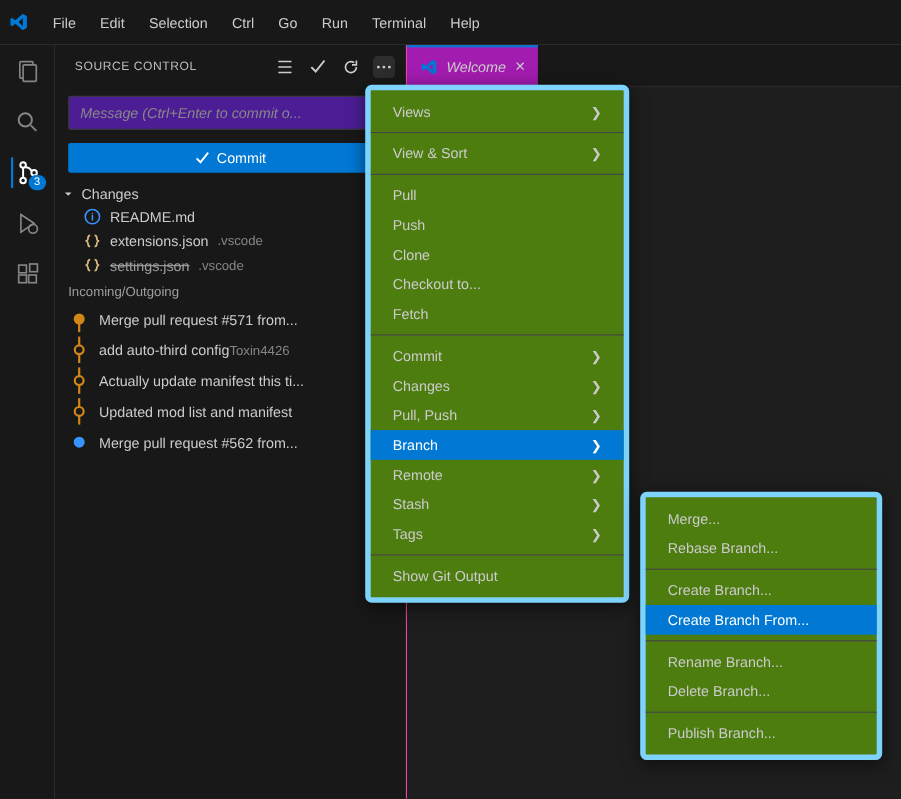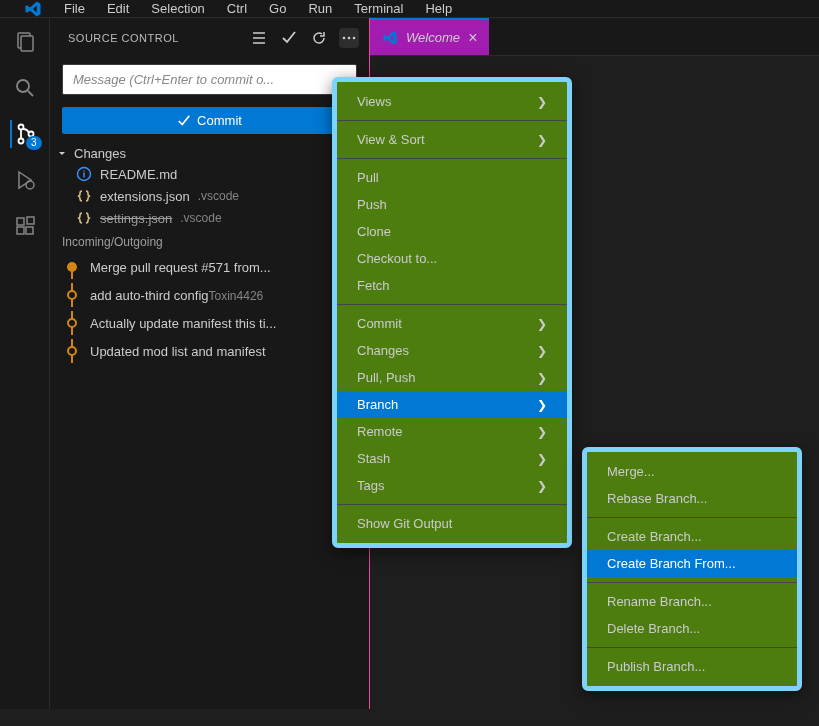--- a/index.html
+++ b/index.html
@@ -1,31 +1,31 @@
 <!DOCTYPE html>
 <html><head>
 <meta charset="utf-8">
 <style>
 * { margin: 0; padding: 0; box-sizing: border-box; font-family: -apple-system, BlinkMacSystemFont, "Segoe UI", sans-serif; }
 body { background: #1e1e1e; color: #cccccc; width: 819px; height: 726px; overflow: hidden; position: relative; }
-.title-bar { height: 18px; background: #181818; display: flex; align-items: center; padding: 0 24px; border-bottom: 1px solid #2b2b2b; }
+.title-bar { height: 41px; background: #181818; display: flex; align-items: center; padding: 0 8px; border-bottom: 1px solid #2b2b2b; }
 .vs-logo { width: 18px; height: 18px; margin-right: 12px; }
 .menu-bar { display: flex; gap: 2px; }
 .menu-item { padding: 4px 10px; font-size: 13px; color: #cccccc; cursor: pointer; border-radius: 4px; }
 .main { display: flex; height: calc(100% - 35px); }
 .activity-bar { width: 50px; background: #181818; display: flex; flex-direction: column; align-items: center; padding-top: 10px; gap: 18px; border-right: 1px solid #2b2b2b; }
 .act-icon { width: 28px; height: 28px; display: flex; align-items: center; justify-content: center; cursor: pointer; color: #858585; position: relative; }
 .act-icon.active { color: #ffffff; border-left: 2px solid #0078d4; margin-left: -2px; padding-left: 2px; }
 .act-badge { position: absolute; bottom: -2px; right: -4px; background: #0078d4; color: #fff; font-size: 10px; border-radius: 8px; padding: 1px 5px; line-height: 12px; }
 .sidebar { width: 320px; background: #181818; border-right: 1px solid #ec4899; display: flex; flex-direction: column; }
 .sidebar-header { display: flex; align-items: center; justify-content: space-between; padding: 10px 10px 10px 18px; font-size: 11px; letter-spacing: 0.5px; color: #bbbbbb; }
 .sidebar-actions { display: flex; gap: 10px; align-items: center; color: #cccccc; }
 .sidebar-actions .ic { cursor: pointer; width: 20px; height: 20px; display: flex; align-items: center; justify-content: center; }
 .more-btn { background: #2d2d2d; border-radius: 4px; }
-.commit-input { margin: 6px 12px; background: #ffffff; border: 1px solid #3c3c3c; padding: 7px 10px; font-size: 13px; color: #888; font-style: italic; border-radius: 2px; }
+.commit-input { margin: 6px 12px; background: #4c1d95; border: 1px solid #3c3c3c; padding: 7px 10px; font-size: 13px; color: #888; font-style: italic; border-radius: 2px; }
 .commit-btn { margin: 6px 12px; background: #0078d4; color: #fff; text-align: center; padding: 6px; font-size: 13px; border-radius: 2px; display: flex; align-items: center; justify-content: center; gap: 6px; cursor: pointer; }
 .section-hdr { display: flex; align-items: center; gap: 6px; padding: 6px 12px 2px 6px; font-size: 13px; cursor: pointer; }
 .file-row { display: flex; align-items: center; gap: 8px; padding: 3px 12px 3px 26px; font-size: 13px; cursor: pointer; }
 .file-ic { width: 16px; height: 16px; flex-shrink: 0; }
 .file-path { color: #858585; font-size: 12px; }
 .file-name.strike { text-decoration: line-through; color: #9e9e9e; }
 .sub-hdr { padding: 6px 12px 4px 12px; font-size: 12px; color: #9e9e9e; }
 .git-row { display: flex; align-items: center; gap: 8px; padding: 2px 12px 2px 12px; font-size: 13px; white-space: nowrap; overflow: hidden; }
 .git-graph { width: 20px; height: 24px; flex-shrink: 0; position: relative; }
 .git-line { position: absolute; left: 9px; top: 0; bottom: 0; width: 2px; background: #d18616; }
@@ -195,20 +195,26 @@
           </span>
           <span class="git-msg">Actually update manifest this ti...</span>
         </div>
         <div class="git-row">
           <span class="git-graph">
             <span class="git-line" style=""></span>
             <span class="git-node"></span>
           </span>
           <span class="git-msg">Updated mod list and manifest</span>
         </div>
+        <div class="git-row">
+          <span class="git-graph">
+            <span class="git-node filled blue"></span>
+          </span>
+          <span class="git-msg">Merge pull request #562 from...</span>
+        </div>
       </div>
   </div>
 
   <div class="editor">
     <div class="tabs">
       <div class="tab">
         <svg width="16" height="16" viewBox="0 0 24 24">
             <path fill="#0078d4" d="M17 2l5 3v14l-5 3-9-8-4 3-2-1V8l2-1 4 3 9-8zm0 5l-5 5 5 5V7z"></path>
           </svg>
         <span>Welcome</span>

